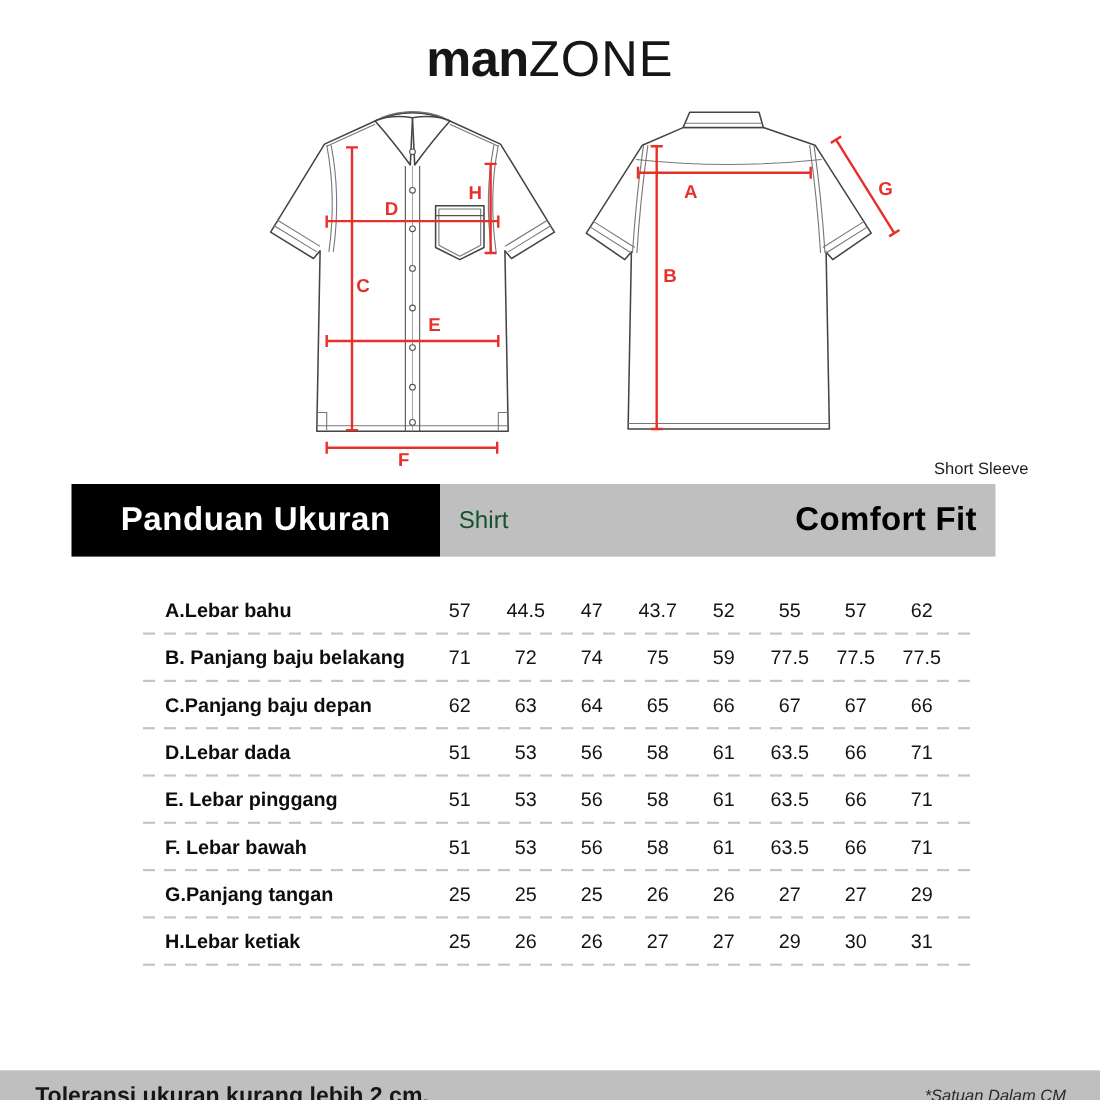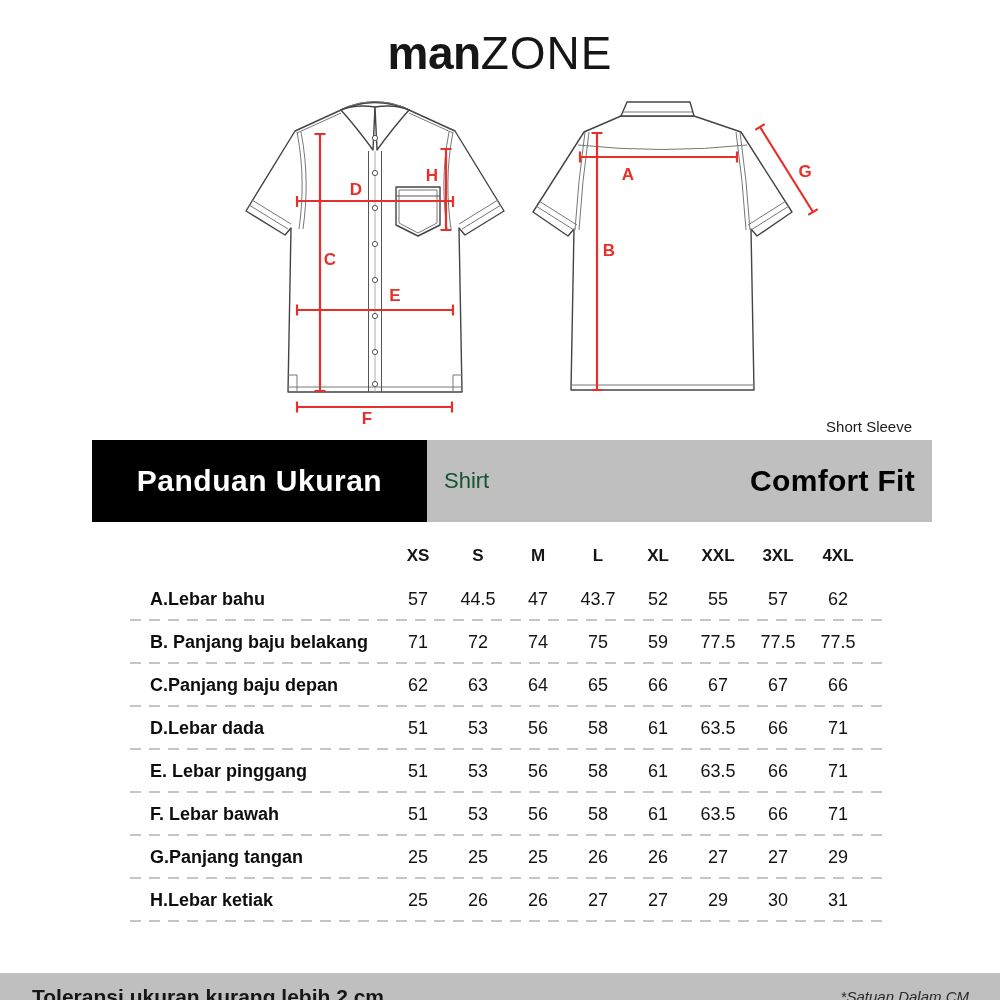--- a/index.html
+++ b/index.html
@@ -7,23 +7,23 @@
     position:relative;width:1000px;height:1000px;overflow:hidden;background:#ffffff;
     font-family:"Liberation Sans",sans-serif;color:#111;margin-top:20px;
   }
   
   .logo{position:absolute;top:10px;left:0;width:1000px;text-align:center;
         font-size:46px;letter-spacing:.5px;color:#161616;line-height:1;}
   .logo .bold{font-weight:700;letter-spacing:-.5px;}
   .logo .light{font-weight:400;letter-spacing:1px;}
   
   .diagram{position:absolute;top:0;left:0;}
-  .sleeve-type{position:absolute;top:398px;right:88px;font-size:15px;color:#1d1d1d;}
-  
-  .title-bar{position:absolute;top:420px;left:92px;height:82px;display:flex;}
+  .sleeve-type{position:absolute;top:398px;right:65px;font-size:15px;color:#1d1d1d;}
+  
+  .title-bar{position:absolute;top:420px;left:65px;height:66px;display:flex;}
   .title-black{width:335px;background:#000;color:#fff;display:flex;align-items:center;
                justify-content:center;font-weight:700;font-size:30px;letter-spacing:.5px;}
   .title-gray{width:505px;background:#bfbfbf;display:flex;align-items:center;
               justify-content:space-between;padding:0 17px;box-sizing:border-box;}
   .title-gray .product{font-size:22px;color:#14532d;}
   .title-gray .fit{font-size:30px;font-weight:700;color:#000000;letter-spacing:.3px;}
   
   .size-table{position:absolute;top:514px;left:130px;width:738px;}
   .t-header,.t-row{display:grid;grid-template-columns:258px repeat(8,60px);align-items:center;}
   .t-header{height:44px;}
@@ -144,31 +144,20 @@
 
   <div class="title-bar">
     <div class="title-black">Panduan Ukuran</div>
     <div class="title-gray">
       <span class="product">Shirt</span>
       <span class="fit">Comfort Fit</span>
     </div>
   </div>
 
   <div class="size-table">
-    <div class="t-header">
-      <div class="t-label"></div>
-    <div class="t-cell t-head-cell">XS</div>
-        <div class="t-cell t-head-cell">S</div>
-        <div class="t-cell t-head-cell">M</div>
-        <div class="t-cell t-head-cell">L</div>
-        <div class="t-cell t-head-cell">XL</div>
-        <div class="t-cell t-head-cell">XXL</div>
-        <div class="t-cell t-head-cell">3XL</div>
-        <div class="t-cell t-head-cell">4XL</div>
-      </div>
     <div>
         <div class="t-row">
           <div class="t-label">A.Lebar bahu</div>
           <div class="t-cell">57</div>
           <div class="t-cell">44.5</div>
           <div class="t-cell">47</div>
           <div class="t-cell">43.7</div>
           <div class="t-cell">52</div>
           <div class="t-cell">55</div>
           <div class="t-cell">57</div>

